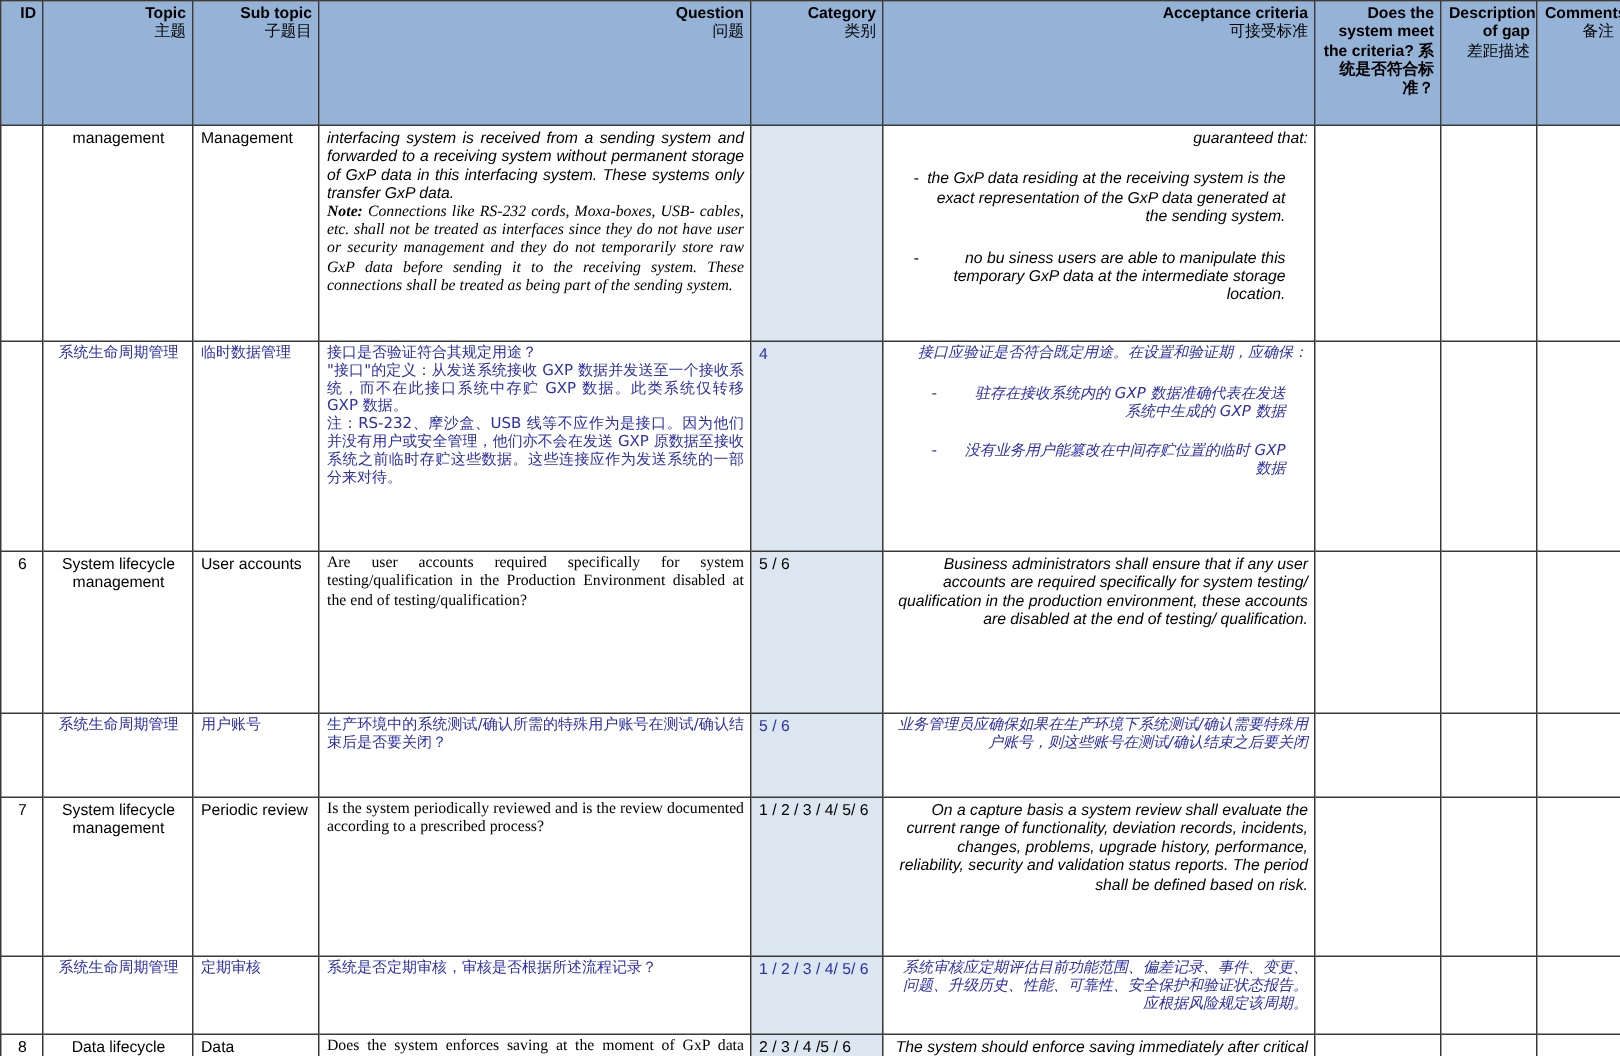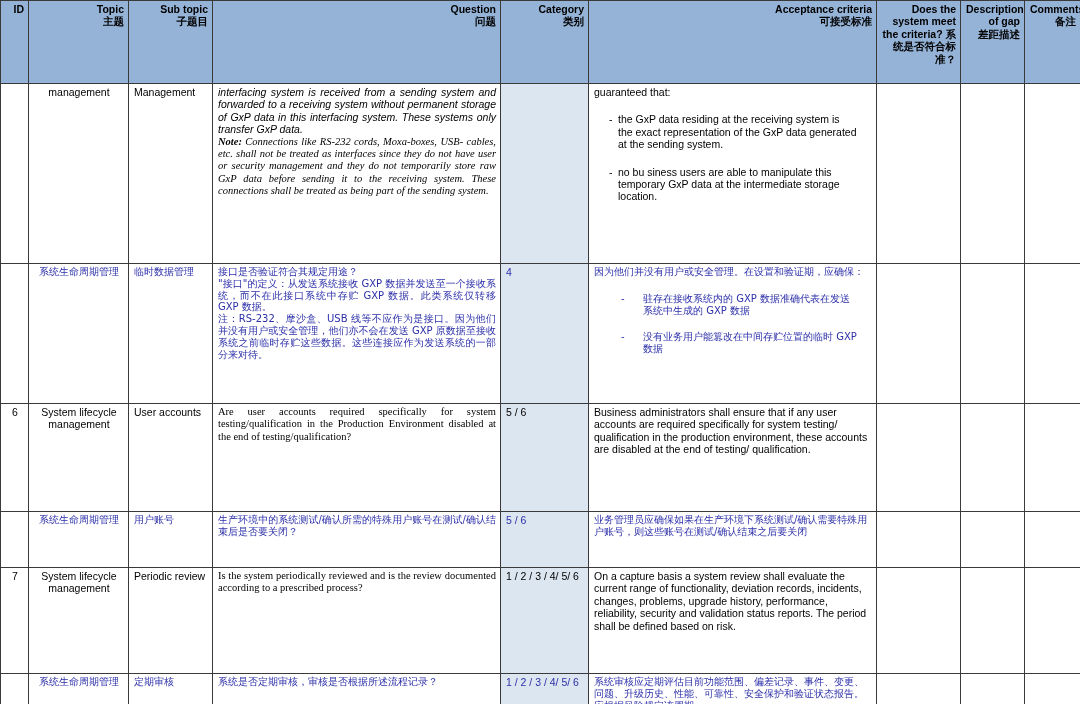--- a/index.html
+++ b/index.html
@@ -32,41 +32,41 @@
     background: #95b3d7;
     text-align: right;
     vertical-align: middle;
     font-weight: bold;
     font-size: 11px;
     line-height: 1.22;
     padding: 3px 2px;
     height: 78px;
   }
   thead th .cn {
-    font-weight: bold;
+    font-weight: normal;
     display: block;
   }
   
   col.c-id    { width: 28px; }
   col.c-topic { width: 100px; }
   col.c-sub   { width: 84px; }
   col.c-q     { width: 288px; }
   col.c-cat   { width: 88px; }
   col.c-acc   { width: 288px; }
   col.c-meet  { width: 84px; }
   col.c-gap   { width: 64px; }
   col.c-com   { width: 56px; }
 
   
   .cell-id     { text-align: center; vertical-align: middle; }
   .cell-topic  { text-align: center; vertical-align: middle; }
   .cell-sub    { text-align: left; vertical-align: middle; }
   .cell-q      { text-align: justify; vertical-align: top; }
   .cell-cat    { background: #dce6f1; text-align: left; vertical-align: middle; }
-  .cell-acc    { text-align: left; vertical-align: top; }
+  .cell-acc    { text-align: right; vertical-align: top; font-style: italic; }
   .cell-blank  { background: #ffffff; }
 
   
   tr.zh td { color: #2c2fa8; }
   tr.zh .cell-cat { color: #2c2fa8; }
   tr.zh td.cell-q,
   tr.zh td.cell-acc,
   tr.zh td.cell-topic,
   tr.zh td.cell-sub { font-family: "DejaVu Sans", sans-serif; font-size: 10px; }
 
@@ -144,21 +144,21 @@
         <span>Description of gap</span>
         <span class="cn">差距描述</span>
       </th>
       <th>
         <span>Comments</span>
         <span class="cn">备注</span>
       </th>
     </tr>
   </thead>
   <tbody id="tbody">
-      <tr class="en" style="height: 180px;">
+      <tr class="en" style="height: 144px;">
         <td class="cell-id"></td>
         <td class="cell-topic">management</td>
         <td class="cell-sub">Management</td>
         <td class="cell-q">
           <div class="para italic">interfacing system is received from a  sending system and forwarded to a receiving system without permanent storage of GxP data in this interfacing system.  These systems  only transfer GxP  data.</div>
           <div class="para italic just"><span class="bold">Note:</span> Connections like RS-232 cords, Moxa-boxes, USB- cables, etc. shall not be treated as interfaces since they do not have user or security management and they do not temporarily store raw GxP data before sending it to the receiving system. These connections shall be treated as being part of the sending system.</div>
         </td>
         <td class="cell-cat"></td>
         <td class="cell-acc">
           <div class="para">guaranteed that:</div>
@@ -175,21 +175,21 @@
         <td class="cell-id"></td>
         <td class="cell-topic">系统生命周期管理</td>
         <td class="cell-sub">临时数据管理</td>
         <td class="cell-q">
           <div class="para">接口是否验证符合其规定用途？
 "接口"的定义：从发送系统接收 GXP 数据并发送至一个接收系统，而不在此接口系统中存贮 GXP 数据。此类系统仅转移 GXP 数据。
 注：RS-232、摩沙盒、USB 线等不应作为是接口。因为他们并没有用户或安全管理，他们亦不会在发送 GXP 原数据至接收系统之前临时存贮这些数据。这些连接应作为发送系统的一部分来对待。</div>
         </td>
         <td class="cell-cat">4</td>
         <td class="cell-acc">
-          <div class="para">因为他们并没有用户或安全管理。在设置和验证期，应确保：</div>
+          <div class="para">接口应验证是否符合既定用途。在设置和验证期，应确保：</div>
           <ul class="dashlist dashlist-indent">
             <li>驻存在接收系统内的 GXP 数据准确代表在发送系统中生成的 GXP 数据</li>
             <li>没有业务用户能篡改在中间存贮位置的临时 GXP 数据</li>
           </ul>
         </td>
         <td class="cell-blank"></td>
         <td class="cell-blank"></td>
         <td class="cell-blank"></td>
       </tr>
       <tr class="en" style="height: 108px;">

